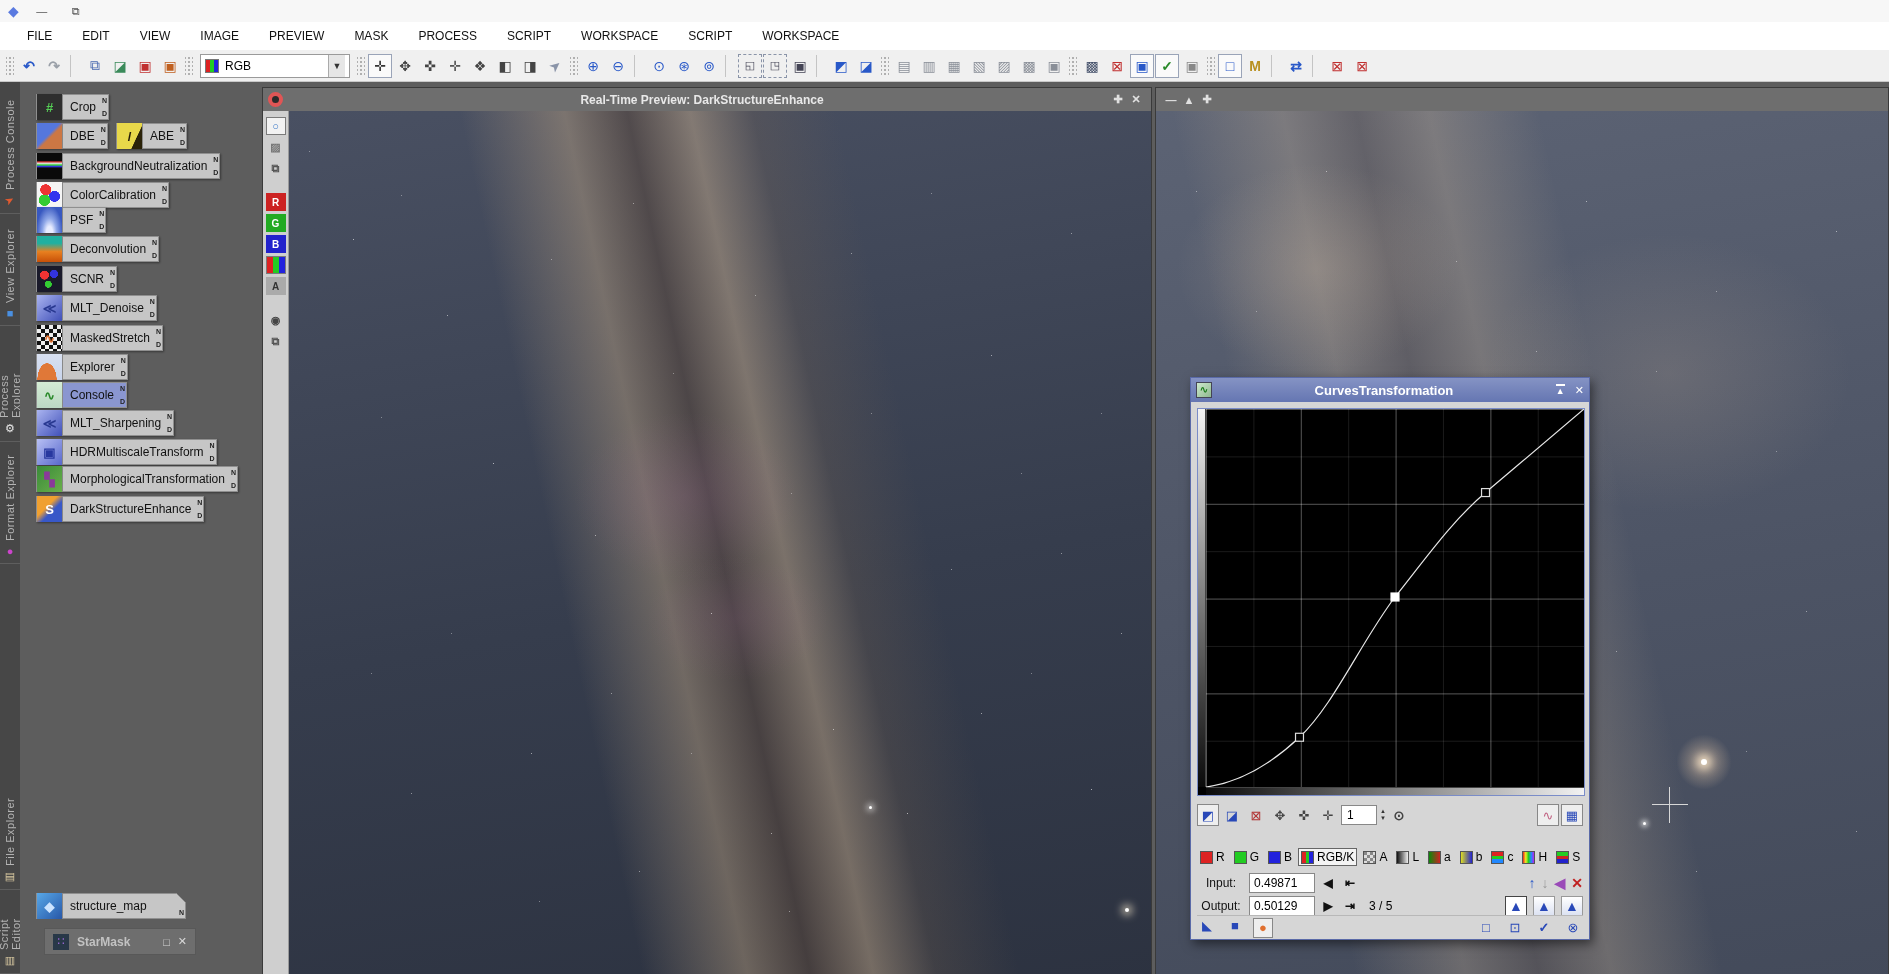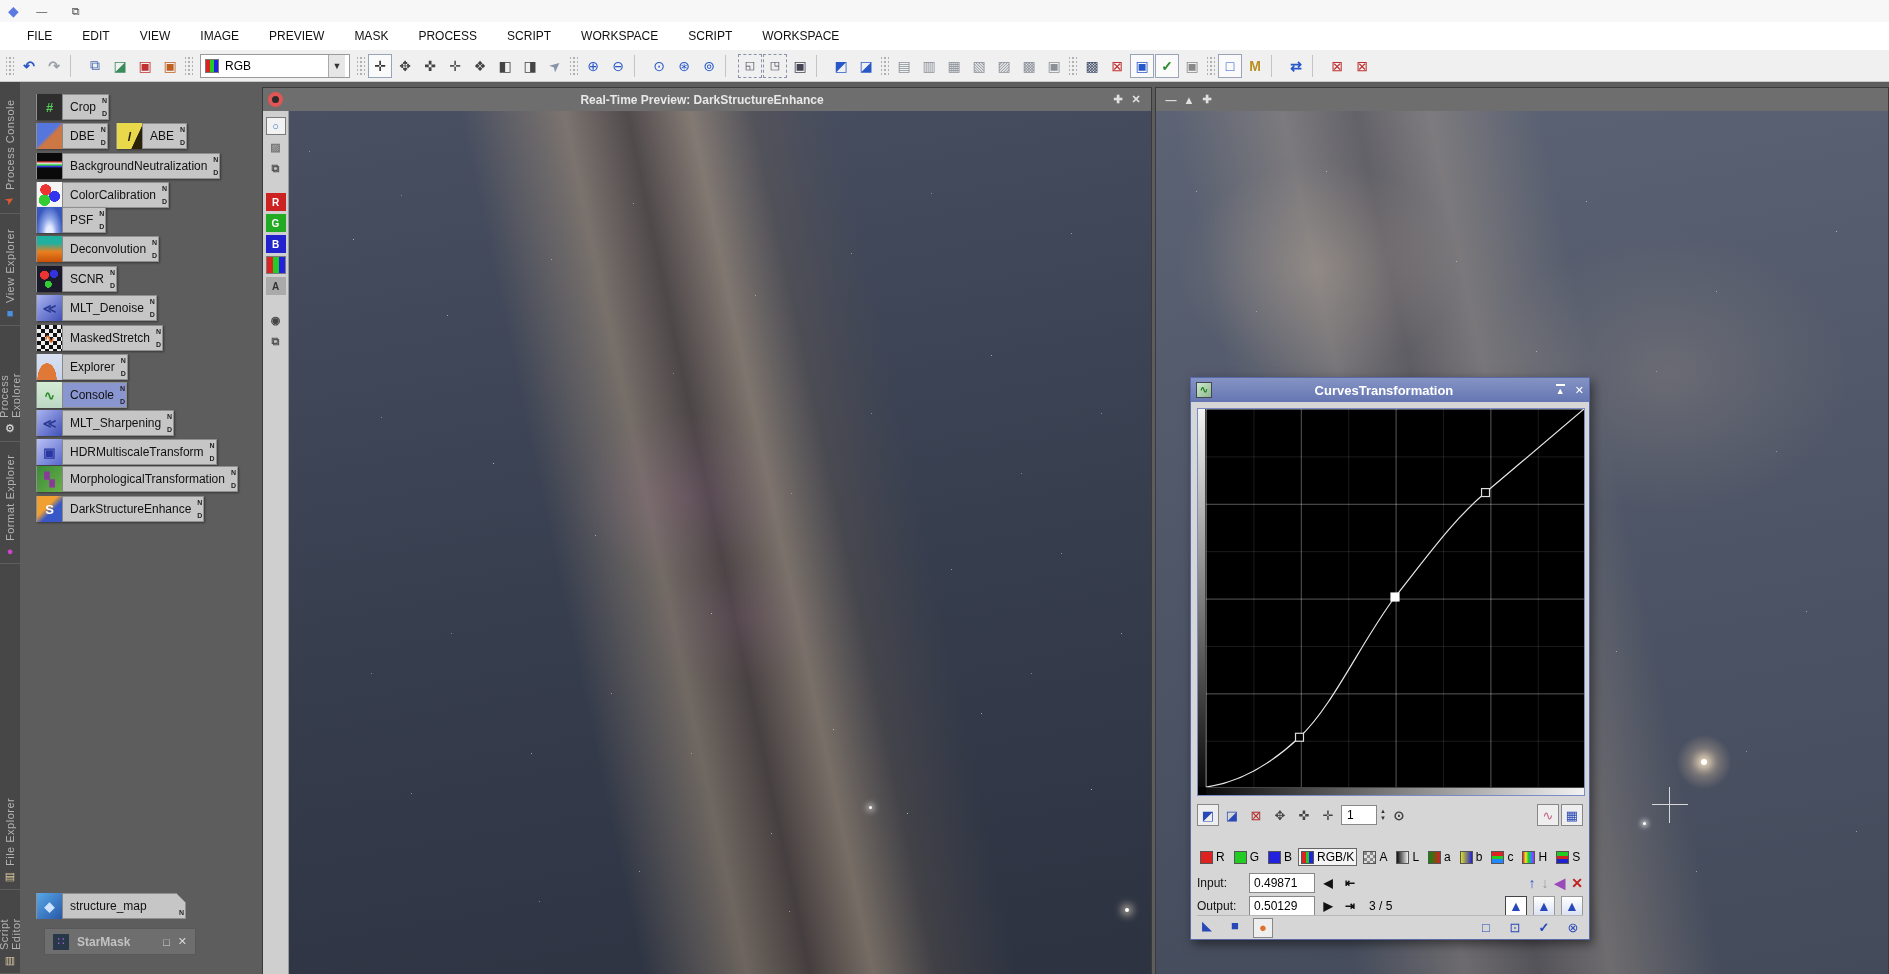--- a/index.html
+++ b/index.html
@@ -107,21 +107,21 @@
   .ctools { position:absolute; left:6px; top:424px; right:6px; height:26px; display:flex; align-items:center; gap:2px; }
   .ct { width:22px; height:22px; display:flex; align-items:center; justify-content:center; font-size:13px; border:1px solid transparent; cursor:pointer; }
   .ct.boxed { border:1px solid #888; background:#eee; }
   .ct.right { margin-left:auto; }
   .numfield { width:36px; height:20px; background:#fff; border:1px solid #888; font-size:12px; padding-left:5px; display:flex; align-items:center; }
   .spin { display:flex; flex-direction:column; font-size:6px; color:#333; line-height:7px; margin-left:1px; cursor:pointer; }
   .chrow { position:absolute; left:6px; top:469px; right:6px; height:20px; display:flex; align-items:center; gap:3px; }
   .chb { display:flex; align-items:center; gap:3px; padding:1px 2px; border:1px solid transparent; cursor:pointer; font-size:12px; }
   .chb .sw { width:13px; height:13px; border:1px solid #555; flex:none; }
   .iorow { position:absolute; left:6px; right:6px; height:22px; display:flex; align-items:center; gap:4px; }
-  .iorow .lbl { width:48px; text-align:left; color:#111; }
+  .iorow .lbl { width:48px; text-align:center; color:#111; }
   .iorow .fld { width:66px; height:20px; background:#fff; border:1px solid #888; padding:0 4px; display:flex; align-items:center; font-size:12px; }
   .navb { font-size:12px; color:#111; width:18px; text-align:center; cursor:pointer; font-weight:bold; }
   .ptcount { font-size:12px; margin-left:6px; }
   .icl { margin-left:auto; display:flex; gap:6px; align-items:center; }
   .icl span { font-size:14px; font-weight:bold; cursor:pointer; }
   .mbtn { width:22px; height:20px; border:1px solid #999; background:linear-gradient(#fff,#dce2f2); color:#2848b8; font-size:11px; text-align:center; line-height:18px; cursor:pointer; }
   .mbtn.sel { border:1px solid #444; background:#fff; }
   .botrow { position:absolute; left:6px; right:6px; top:537px; height:22px; display:flex; align-items:center; gap:8px; border-top:1px solid #b8b8b8; padding-top:2px; }
   .bb { font-size:13px; cursor:pointer; width:20px; text-align:center; }
   .bb.boxed { border:1px solid #888; background:#eee; height:20px; line-height:18px; }

